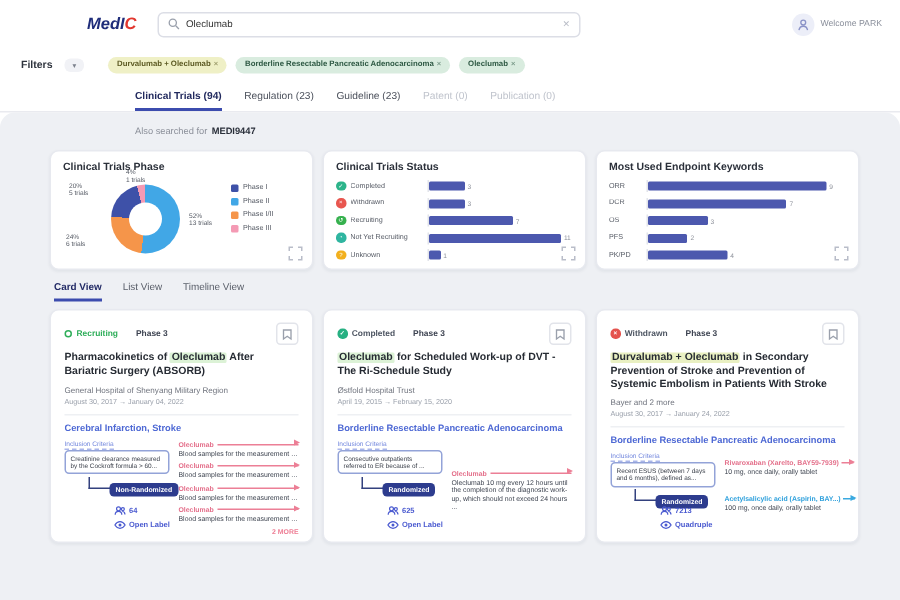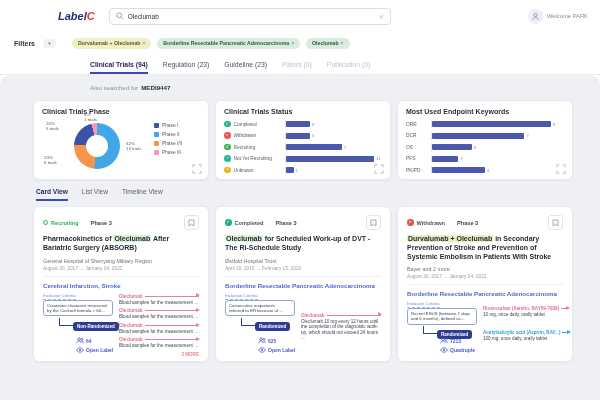--- a/index.html
+++ b/index.html
@@ -116,21 +116,21 @@
   .arm-blue .arm-arrow::after{border-left:4px solid #3aa9e0}
   .arm-text{display:block;font-size:4.6px;line-height:5.6px;color:#3e4450;margin-top:1px;overflow:hidden}
   .arms-4 .arm-text,.arms-2 .arm-text{white-space:nowrap;text-overflow:ellipsis}
   .arm-more{margin-top:auto;margin-left:auto;font-size:4.6px;font-weight:bold;color:#ee7e95}
 </style>
 </head>
 <body>
 
 <div id="app">
   <header>
-    <div class="logo"><span class="logo-a">Label</span><span class="logo-b">C</span></div>
+    <div class="logo"><span class="logo-a">MedI</span><span class="logo-b">C</span></div>
     <div class="search">
       <svg width="8" height="8" viewBox="0 0 9 9">
           <circle cx="3.6" cy="3.6" r="2.7" fill="none" stroke="#9aa0ac" stroke-width="1"></circle>
           <line x1="5.8" y1="5.8" x2="8.2" y2="8.2" stroke="#9aa0ac" stroke-width="1"></line>
         </svg>
       <span class="s-val">Oleclumab</span>
       <span class="s-clear">✕</span>
     </div>
     <div class="user">
       <span class="avatar">

